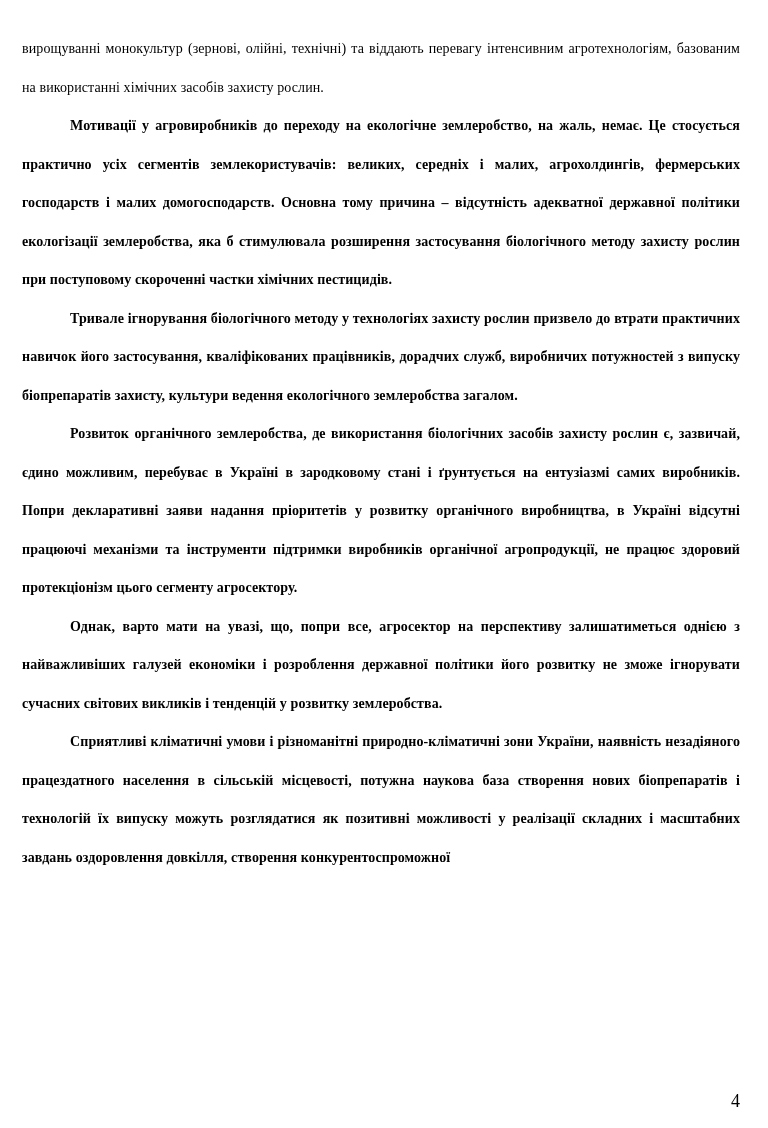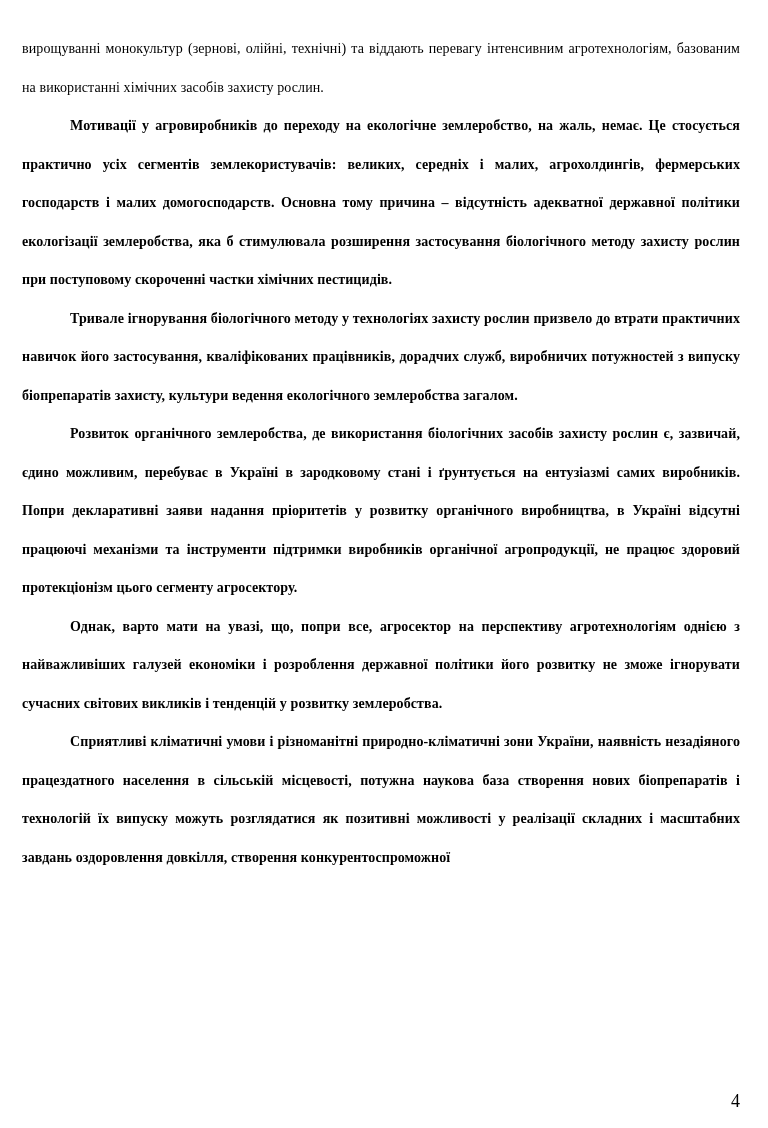--- a/index.html
+++ b/index.html
@@ -46,17 +46,17 @@
 </style>
 </head>
 <body>
 
 <div class="page">
   <div class="body-text">
     <p>вирощуванні монокультур (зернові, олійні, технічні) та віддають перевагу інтенсивним агротехнологіям, базованим на використанні хімічних засобів захисту рослин.</p>
     <p class="indent">Мотивації у агровиробників до переходу на екологічне землеробство, на жаль, немає. Це стосується практично усіх сегментів землекористувачів: великих, середніх і малих, агрохолдингів, фермерських господарств і малих домогосподарств. Основна тому причина – відсутність адекватної державної політики екологізації землеробства, яка б стимулювала розширення застосування біологічного методу захисту рослин при поступовому скороченні частки хімічних пестицидів.</p>
     <p class="indent">Тривале ігнорування біологічного методу у технологіях захисту рослин призвело до втрати практичних навичок його застосування, кваліфікованих працівників, дорадчих служб, виробничих потужностей з випуску біопрепаратів захисту, культури ведення екологічного землеробства загалом.</p>
     <p class="indent">Розвиток органічного землеробства, де використання біологічних засобів захисту рослин є, зазвичай, єдино можливим, перебуває в Україні в зародковому стані і ґрунтується на ентузіазмі самих виробників. Попри декларативні заяви надання пріоритетів у розвитку органічного виробництва, в Україні відсутні працюючі механізми та інструменти підтримки виробників органічної агропродукції, не працює здоровий протекціонізм цього сегменту агросектору.</p>
-    <p class="indent">Однак, варто мати на увазі, що, попри все, агросектор на перспективу агротехнологіям однією з найважливіших галузей економіки і розроблення державної політики його розвитку не зможе ігнорувати сучасних світових викликів і тенденцій у розвитку землеробства.</p>
+    <p class="indent">Однак, варто мати на увазі, що, попри все, агросектор на перспективу залишатиметься однією з найважливіших галузей економіки і розроблення державної політики його розвитку не зможе ігнорувати сучасних світових викликів і тенденцій у розвитку землеробства.</p>
     <p class="indent">Сприятливі кліматичні умови і різноманітні природно-кліматичні зони України, наявність незадіяного працездатного населення в сільській місцевості, потужна наукова база створення нових біопрепаратів і технологій їх випуску можуть розглядатися як позитивні можливості у реалізації складних і масштабних завдань оздоровлення довкілля, створення конкурентоспроможної</p>
   </div>
   <div class="page-number">4</div>
 </div>
 
 </body></html>

